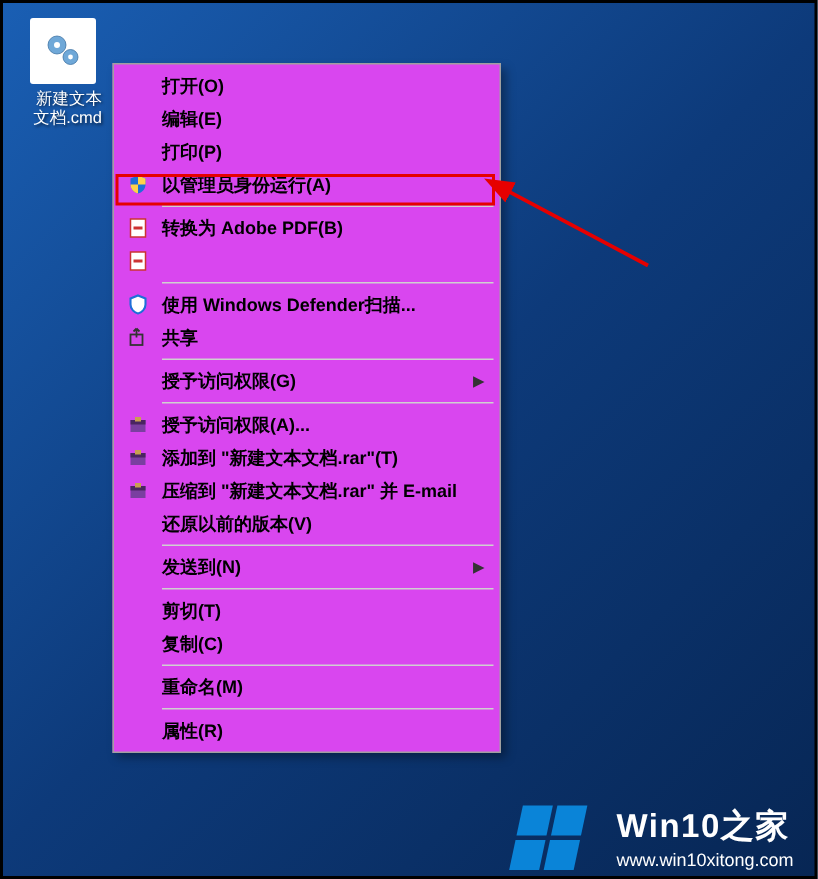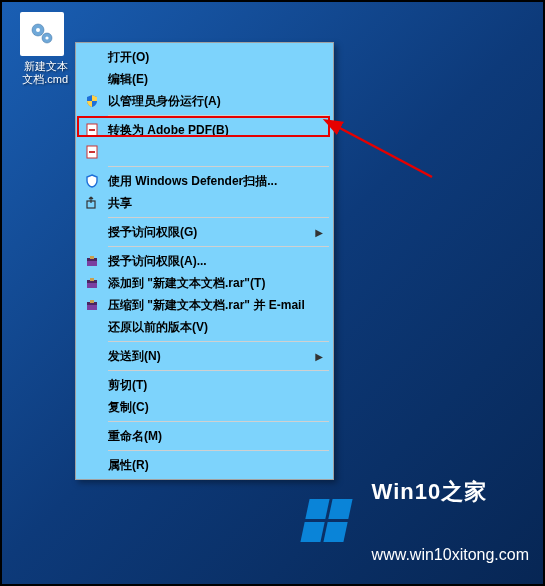--- a/index.html
+++ b/index.html
@@ -40,21 +40,21 @@
     font-size: 11px;
     line-height: 1.2;
     text-shadow: 1px 1px 2px rgba(0,0,0,0.6);
     word-break: break-all;
   }
   .context-menu {
     position: absolute;
     top: 40px;
     left: 73px;
     width: 259px;
-    background: #7dd3fc;
+    background: #d946ef;
     border: 1px solid #a0a0a0;
     box-shadow: 3px 3px 6px rgba(0,0,0,0.35);
     padding: 3px 2px;
   }
   .menu-item {
     display: flex;
     align-items: center;
     height: 22px;
     padding: 0 8px 0 4px;
     position: relative;
@@ -89,30 +89,30 @@
     border: 2px solid #e60000;
     pointer-events: none;
   }
   .arrow-svg {
     position: absolute;
     pointer-events: none;
   }
   .watermark {
     position: absolute;
     right: 14px;
-    bottom: 20px;
+    bottom: 4px;
     display: flex;
     align-items: center;
     gap: 24px;
   }
   .winlogo { display: grid; grid-template-columns: 20px 20px; grid-template-rows: 20px 20px; gap: 3px; transform: skewX(-12deg); }
   .winlogo div { background: #0a84d8; }
   .wm-text { color: #fff; }
   .wm-text .t1 { font-size: 22px; font-weight: bold; letter-spacing: 1px; }
-  .wm-text .t2 { font-size: 16px; margin-top: 39px; }
+  .wm-text .t2 { font-size: 12px; }
 </style>
 </head>
 <body>
 
 <div class="desktop-icon">
   <div class="iconbox">
     <div class="gears">
       <svg viewBox="0 0 28 28" width="28" height="28">
         <g fill="#6fa8d8" stroke="#3a6fa0" stroke-width="0.5">
           <circle cx="10" cy="10" r="6"></circle>
@@ -132,20 +132,24 @@
 
   <div class="menu-item">
     <span class="mi-icon"></span>
     <span class="mi-label" style="font-weight:bold">打开(O)</span>
   </div>
   <div class="menu-item">
     <span class="mi-icon"></span>
     <span class="mi-label">编辑(E)</span>
   </div>
   <div class="menu-item">
+    <span class="mi-icon"></span>
+    <span class="mi-label">打印(P)</span>
+  </div>
+  <div class="menu-item">
     <span class="mi-icon">
       <svg width="14" height="14" viewBox="0 0 14 14">
           <path d="M7 1 L12 3 V7 C12 10 9.5 12.5 7 13 C4.5 12.5 2 10 2 7 V3 Z" fill="#1e6fd8"></path>
           <path d="M7 1 L12 3 V7 L7 7 Z" fill="#ffd24a"></path>
           <path d="M7 7 L7 13 C4.5 12.5 2 10 2 7 Z" fill="#ffd24a"></path>
         </svg>
     </span>
     <span class="mi-label">以管理员身份运行(A)</span>
   </div>
 

